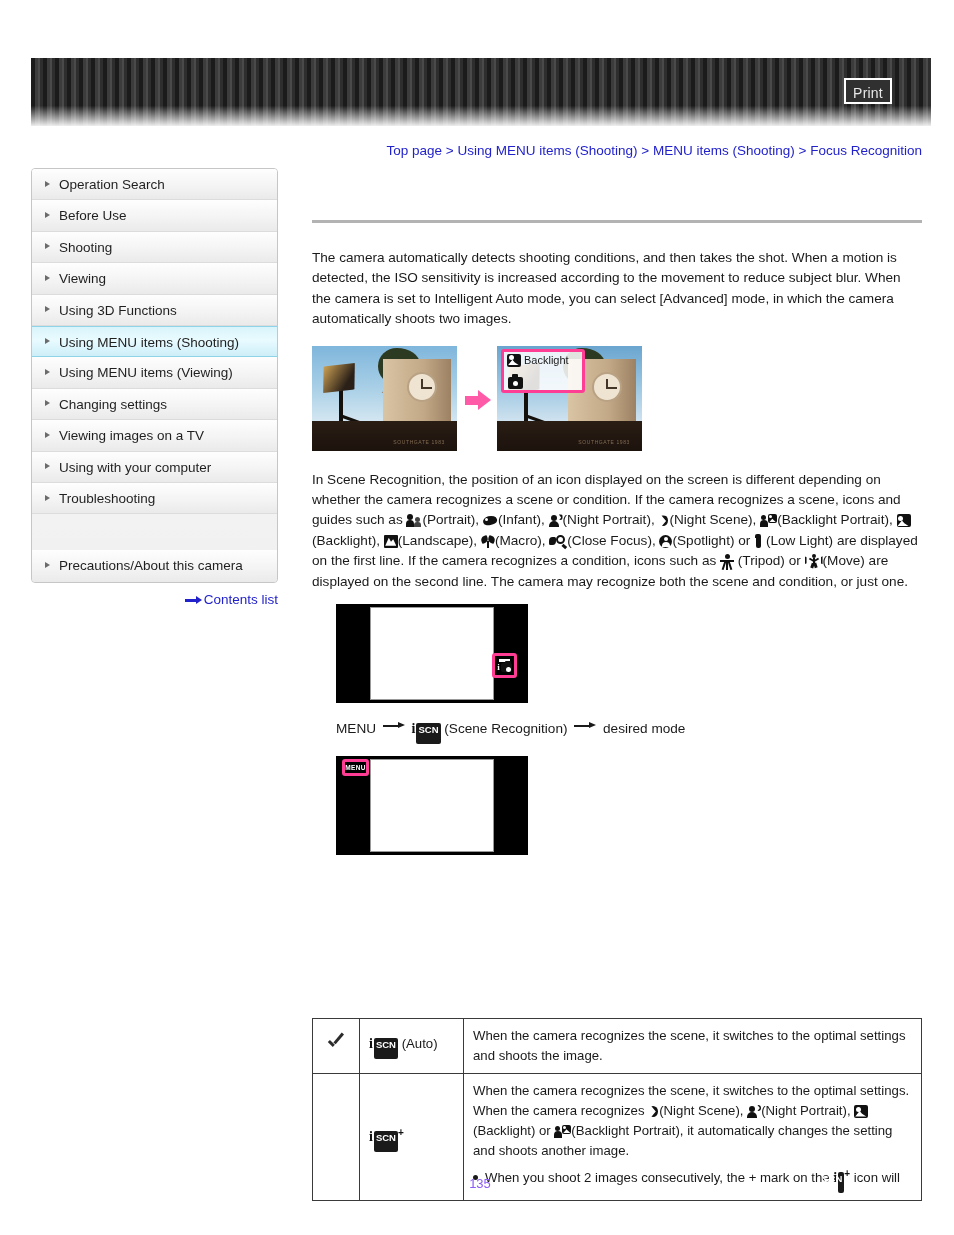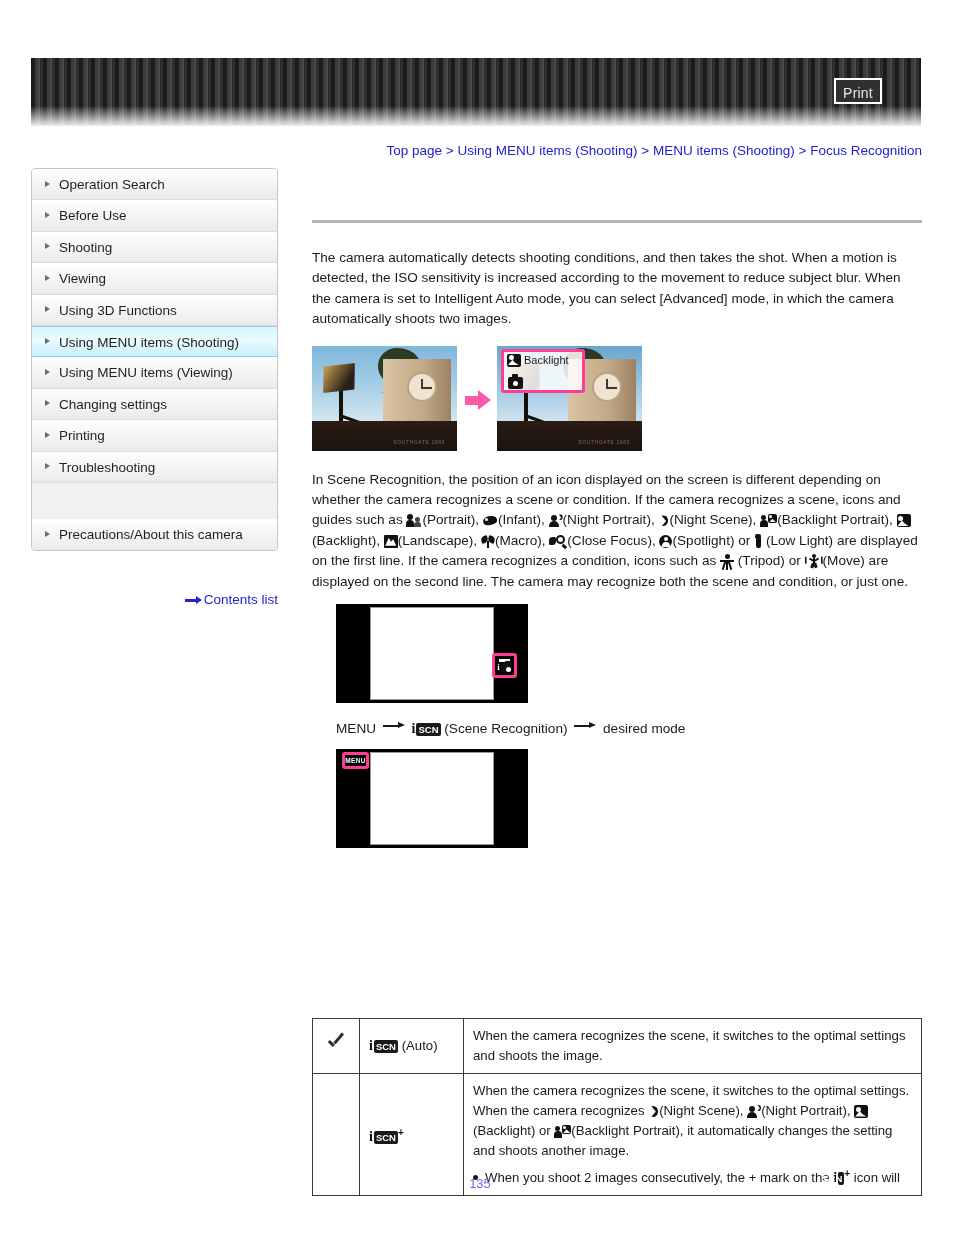--- a/index.html
+++ b/index.html
@@ -24,20 +24,21 @@
     width: 890px;
     height: 68px;
     background-color: #2b2b2b;
     background-image:
       linear-gradient(to bottom, rgba(255,255,255,0) 70%, rgba(255,255,255,0.92) 100%),
       repeating-linear-gradient(to right,
         #1b1b1b 0px, #1b1b1b 4px,
         #3c3c3c 4px, #3c3c3c 7px,
         #4a4a4a 7px, #4a4a4a 9px,
         #2e2e2e 9px, #2e2e2e 12px);
+    padding-left: 10px;
   }
   #print-button {
     position: absolute;
     right: 39px;
     top: 20px;
     width: 48px;
     height: 26px;
     border: 2px solid #ffffff;
     background: #303030;
     color: #e8e8e8;
@@ -352,21 +353,21 @@
     color: #111;
     margin-right: 1px;
     font-family: "Liberation Serif", serif;
   }
   .ic-scn {
     display: inline-block;
     background: #1a1a1a;
     color: #fff;
     font-size: 9.5px;
     font-weight: bold;
-    padding: 1px 2px 1px 2px;
+    padding: 1px 2px 9px 2px;
     border-radius: 2px;
     vertical-align: 0px;
     letter-spacing: 0px;
     line-height: 11px;
   }
   .ic-plus {
     font-size: 10px;
     font-weight: bold;
     color: #111;
     vertical-align: 5px;
@@ -637,21 +638,25 @@
   <div class="nav-item">
     <span class="bullet"></span>
     <span>Using MENU items (Viewing)</span>
   </div>
   <div class="nav-item">
     <span class="bullet"></span>
     <span>Changing settings</span>
   </div>
   <div class="nav-item">
     <span class="bullet"></span>
-    <span>Printing</span>
+    <span>Viewing images on a TV</span>
+  </div>
+  <div class="nav-item">
+    <span class="bullet"></span>
+    <span>Using with your computer</span>
   </div>
   <div class="nav-item">
     <span class="bullet"></span>
     <span>Troubleshooting</span>
   </div>
   <div class="nav-item">
     <span class="bullet"></span>
     <span>Precautions/About this camera</span>
   </div>
 </nav>

